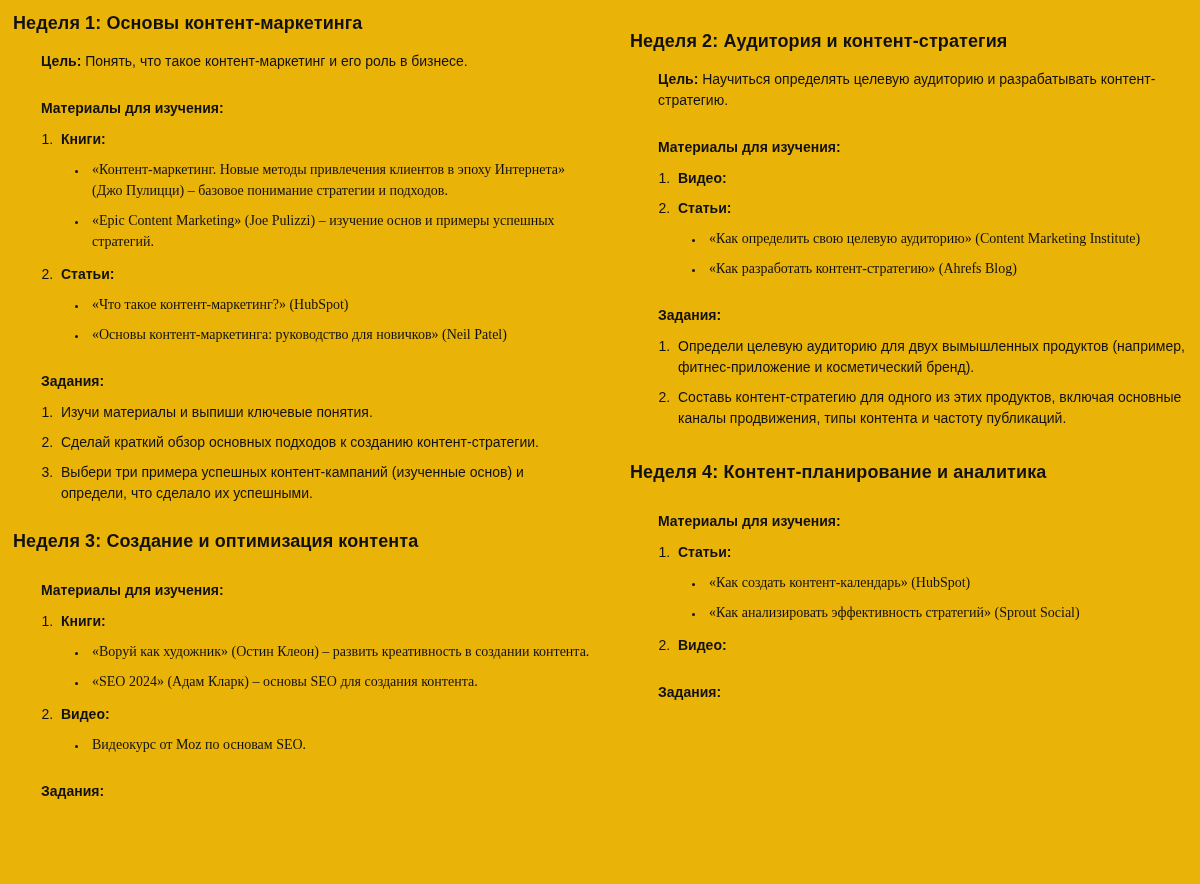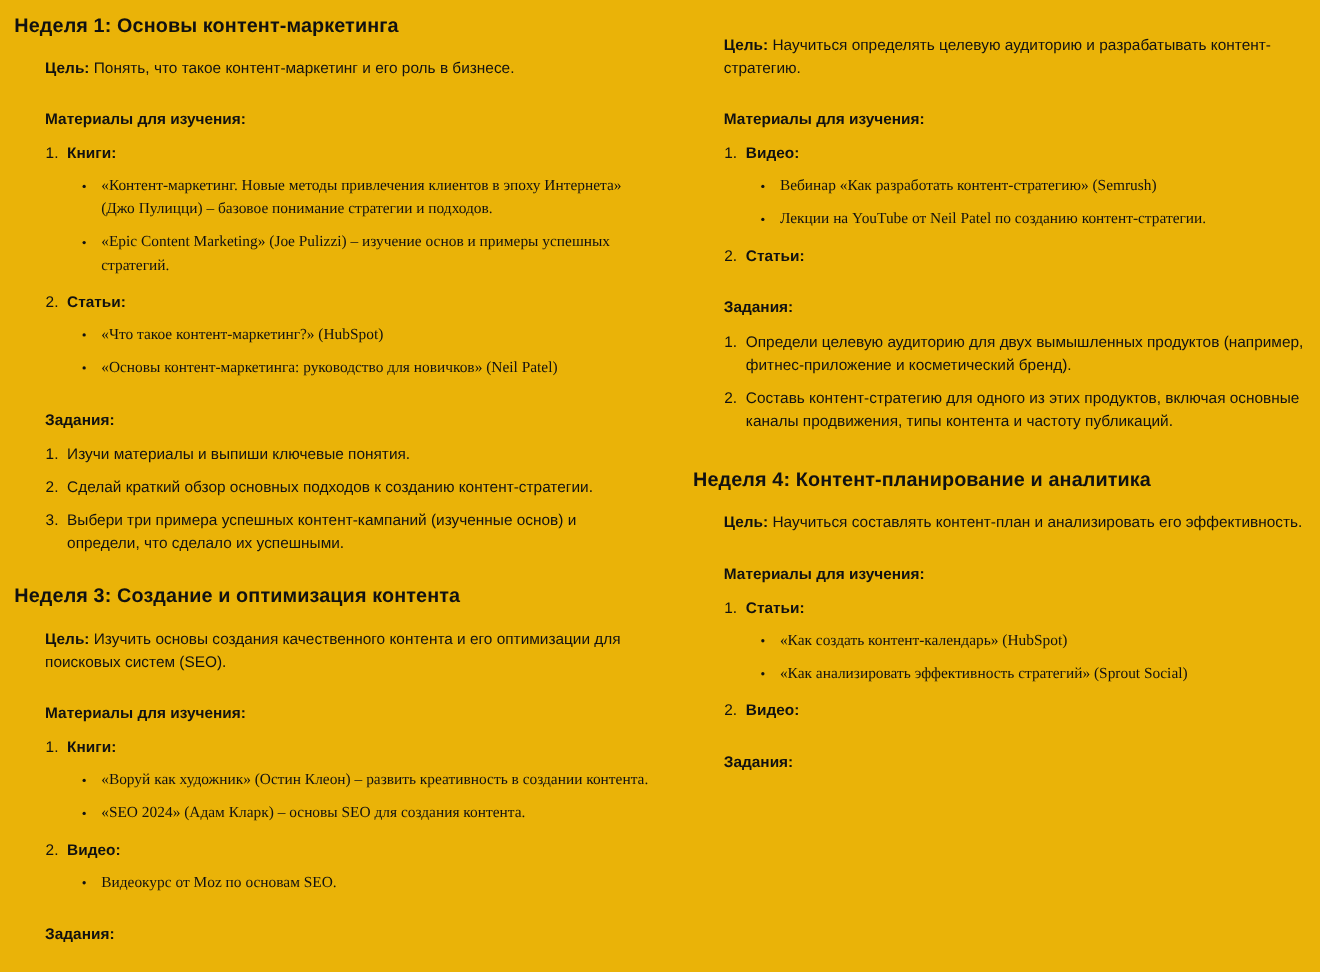--- a/index.html
+++ b/index.html
@@ -91,68 +91,61 @@
       <p class="subhead">Задания:</p>
       <ol class="num-list">
           <li>Изучи материалы и выпиши ключевые понятия.</li>
           <li>Сделай краткий обзор основных подходов к созданию контент-стратегии.</li>
           <li>Выбери три примера успешных контент-кампаний (изученные основ) и определи, что сделало их успешными.</li>
         </ol>
     </section>
 
     <section class="week">
       <h2 class="week-title">Неделя 3: Создание и оптимизация контента</h2>
-      <p class="goal">
-        <strong>Цель:</strong> 
-        <span>Изучить основы создания качественного контента и его оптимизации для поисковых систем (SEO).</span>
-      </p>
       <p class="subhead">Материалы для изучения:</p>
       <ol class="num-list">
           <li><strong>Книги:</strong><ul class="bullets">
               <li>«Воруй как художник» (Остин Клеон) – развить креативность в создании контента.</li>
               <li>«SEO 2024» (Адам Кларк) – основы SEO для создания контента.</li>
             </ul></li>
           <li><strong>Видео:</strong><ul class="bullets">
               <li>Видеокурс от Moz по основам SEO.</li>
             </ul></li>
         </ol>
       <p class="subhead">Задания:</p>
 
     </section>
 
   </div>
 
   <div class="col col-right">
 
     <section class="week">
+      <h2 class="week-title">Неделя 2: Аудитория и контент-стратегия</h2>
       <p class="goal">
         <strong>Цель:</strong> 
         <span>Научиться определять целевую аудиторию и разрабатывать контент-стратегию.</span>
       </p>
       <p class="subhead">Материалы для изучения:</p>
       <ol class="num-list">
-          <li><strong>Видео:</strong><ul class="bullets">
-              <li>Вебинар «Как разработать контент-стратегию» (Semrush)</li>
-              <li>Лекции на YouTube от Neil Patel по созданию контент-стратегии.</li>
+          <li><strong>Видео:</strong></li>
+          <li><strong>Статьи:</strong><ul class="bullets">
+              <li>«Как определить свою целевую аудиторию» (Content Marketing Institute)</li>
+              <li>«Как разработать контент-стратегию» (Ahrefs Blog)</li>
             </ul></li>
-          <li><strong>Статьи:</strong></li>
         </ol>
       <p class="subhead">Задания:</p>
       <ol class="num-list">
           <li>Определи целевую аудиторию для двух вымышленных продуктов (например, фитнес-приложение и косметический бренд).</li>
           <li>Составь контент-стратегию для одного из этих продуктов, включая основные каналы продвижения, типы контента и частоту публикаций.</li>
         </ol>
     </section>
 
     <section class="week" style="margin-top:32px;">
       <h2 class="week-title">Неделя 4: Контент-планирование и аналитика</h2>
-      <p class="goal">
-        <strong>Цель:</strong> 
-        <span>Научиться составлять контент-план и анализировать его эффективность.</span>
-      </p>
       <p class="subhead">Материалы для изучения:</p>
       <ol class="num-list">
           <li><strong>Статьи:</strong><ul class="bullets">
               <li>«Как создать контент-календарь» (HubSpot)</li>
               <li>«Как анализировать эффективность стратегий» (Sprout Social)</li>
             </ul></li>
           <li><strong>Видео:</strong></li>
         </ol>
       <p class="subhead">Задания:</p>
     </section>

